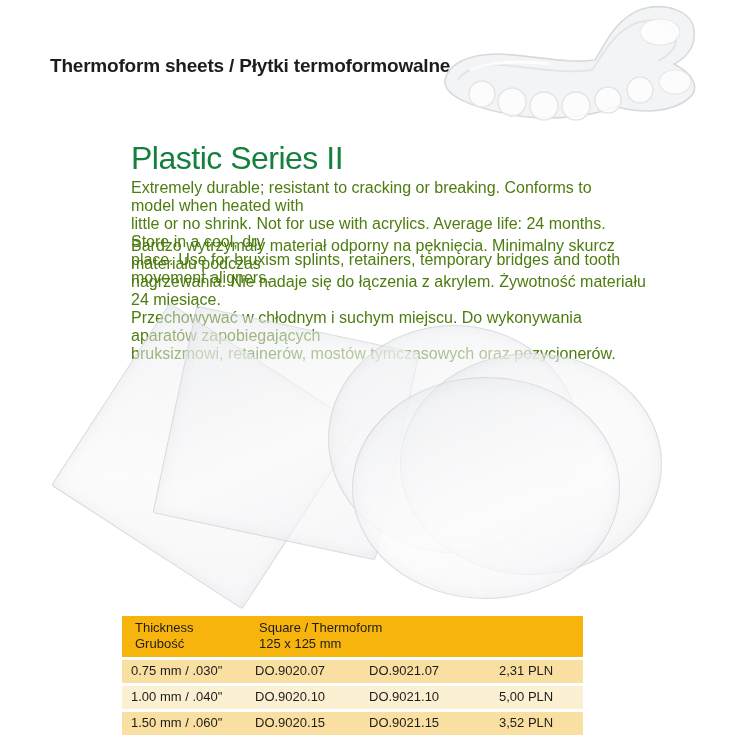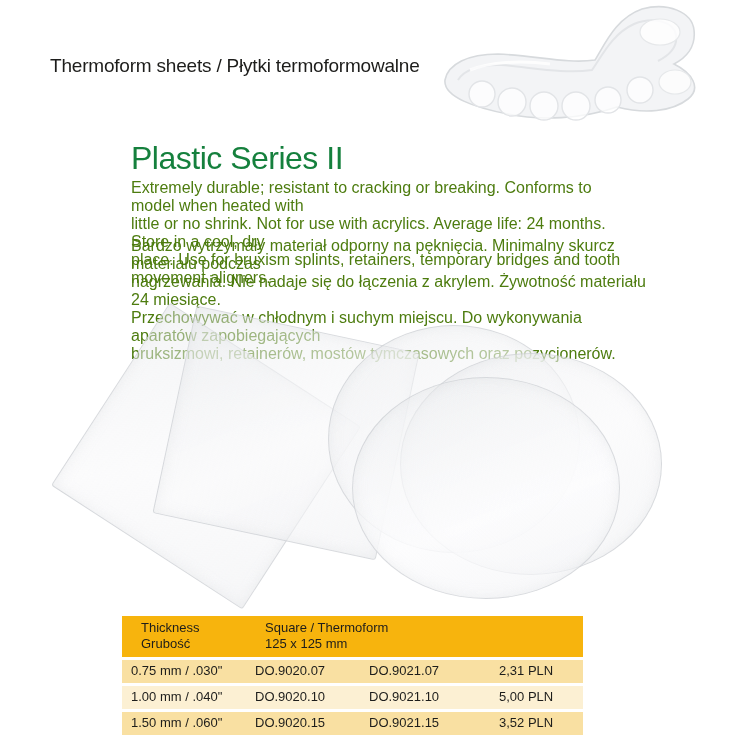--- a/index.html
+++ b/index.html
@@ -9,21 +9,21 @@
     width: 750px; height: 750px;
     background: #ffffff;
     font-family: "Liberation Sans", sans-serif;
     color: #1d1d1b;
     overflow: hidden;
   }
 
   
   .doc-header {
     position: absolute; left: 50px; top: 55px;
-    font-size: 19px; font-weight: normal; letter-spacing: -0.2px;
+    font-size: 19px; font-weight: bold; letter-spacing: -0.2px;
     color: #1d1d1b; white-space: nowrap;
   }
 
   
   .splint-photo { position: absolute; left: 420px; top: 0; width: 330px; height: 130px; }
 
   
   .product-title {
     position: absolute; left: 131px; top: 140px;
     font-size: 32px; font-weight: 400; letter-spacing: -0.5px; color: #15803d;
@@ -58,21 +58,21 @@
           background: linear-gradient(160deg, rgba(232,234,236,0.45) 0%, rgba(252,252,253,0.85) 60%, rgba(238,239,242,0.5) 100%); }
 
   
   .price-table { position: absolute; left: 122px; top: 616px; width: 461px; font-size: 13px; }
   .t-row { display: grid; grid-template-columns: 124px 114px 130px 93px; }
   .t-head {
     background: #f7b40d;
     padding: 4px 0 5px 0;
     line-height: 16px;
   }
-  .t-head .cell { padding-left: 19px; }
+  .t-head .cell { padding-left: 13px; }
   .t-body-row { margin-top: 3px; padding: 3px 0 4px 0; line-height: 16px; }
   .t-body-row .cell { padding-left: 9px; }
   .row-dark  { background: #f9e0a2; }
   .row-light { background: #fcf0d3; }
   .cell { white-space: nowrap; }
 </style>
 </head>
 <body>
 
 <div class="page">

